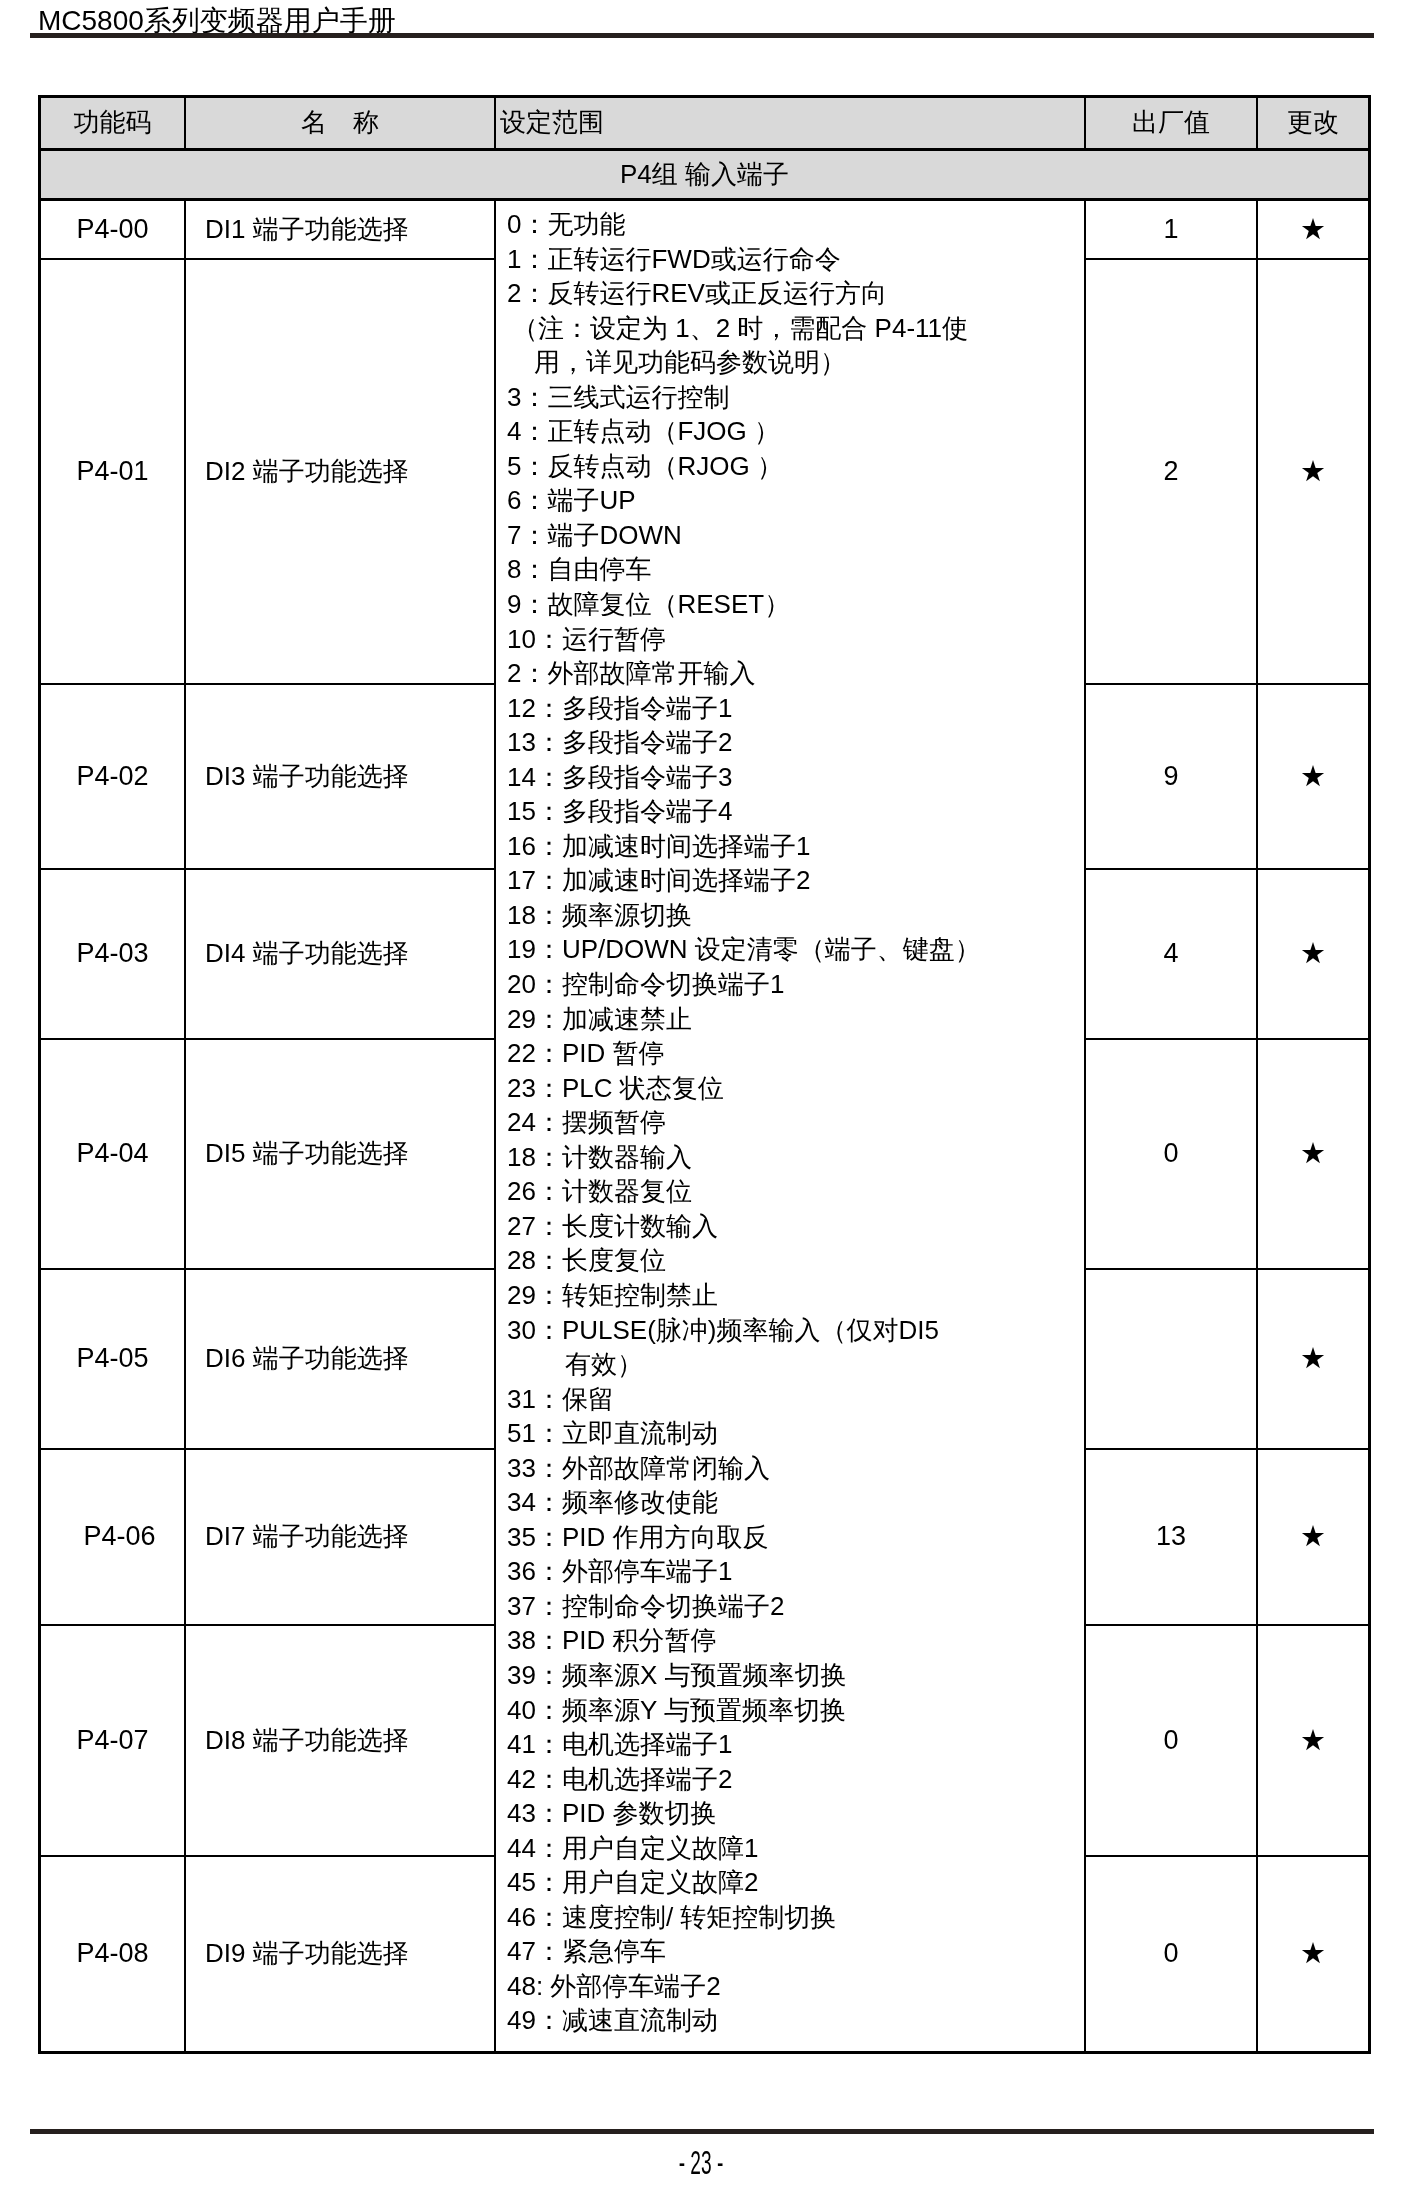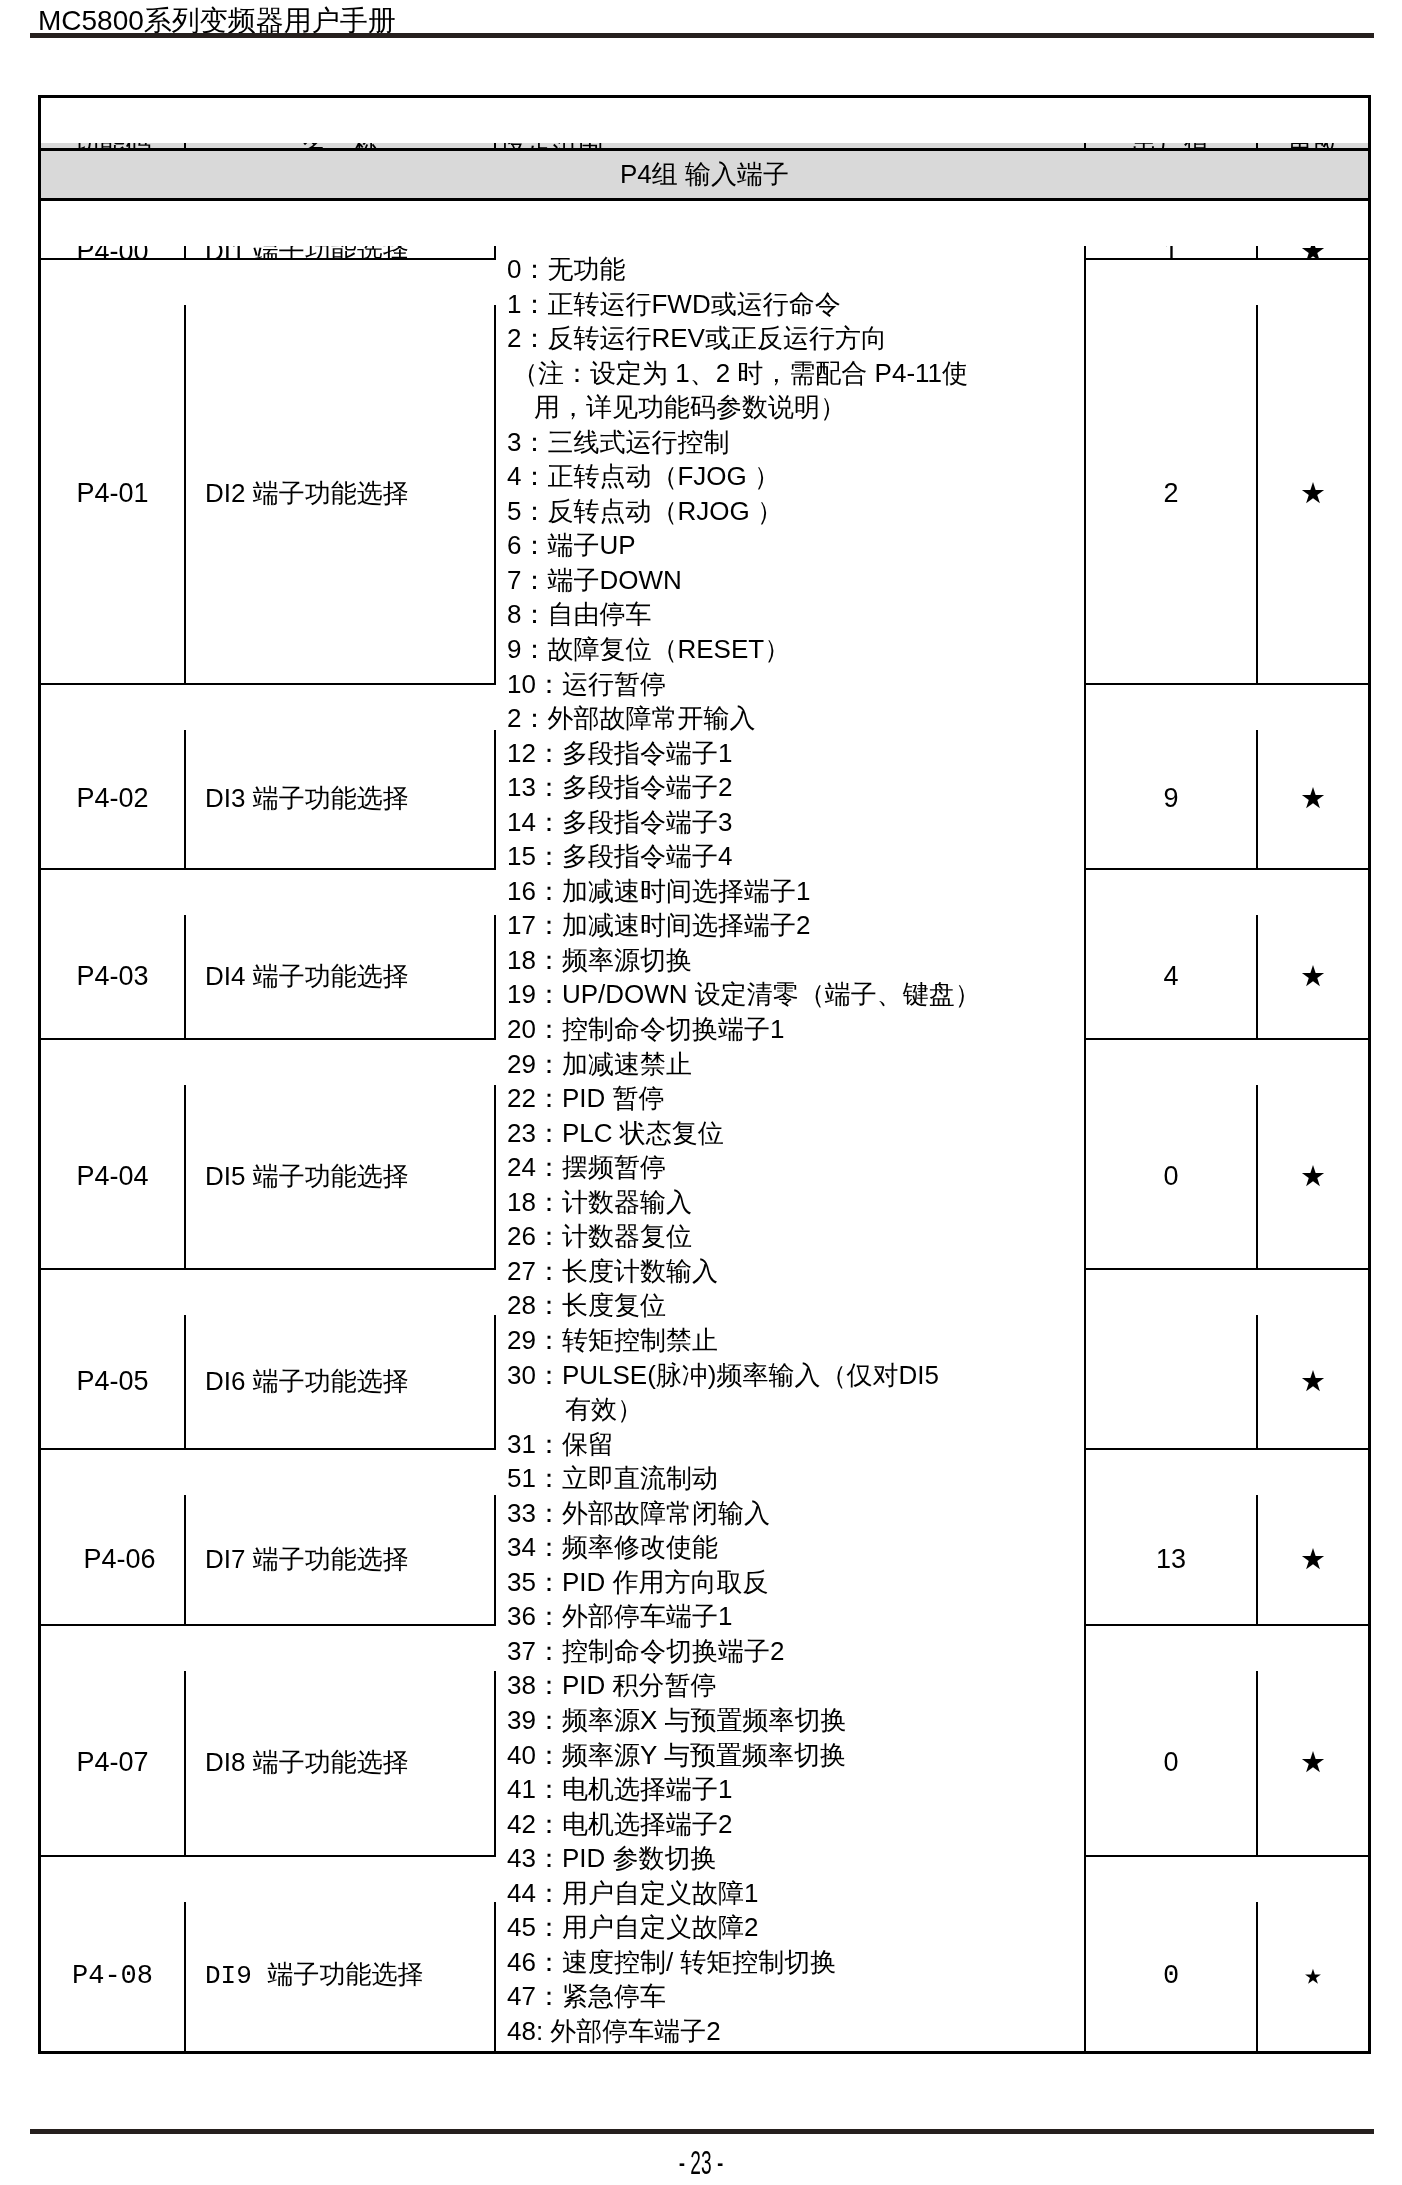--- a/index.html
+++ b/index.html
@@ -21,21 +21,20 @@
     border:3px solid var(--line-color);
     background:#fff;
   }
   .cell{
     box-sizing:border-box;
     border-right:2px solid var(--line-color);
     border-bottom:2px solid var(--line-color);
     display:flex;align-items:center;justify-content:center;
     font-size:26px;line-height:1.15;
     overflow:hidden;
-    margin-top:45px;
   }
   .no-r{border-right:none;}
   .head{background:var(--hdr-bg);border-bottom:3px solid var(--line-color);}
   .range-head{justify-content:flex-start;padding-left:4px;}
   .group-cell{
     grid-row:2;grid-column:1/6;
     background:var(--hdr-bg);
     border-right:none;border-bottom:3px solid var(--line-color);
     box-sizing:border-box;
     display:flex;align-items:center;justify-content:center;
@@ -50,21 +49,21 @@
     line-height:34.55px;
   }
   .rline{white-space:nowrap;}
   .ind1{padding-left:5px;}
   .ind2{padding-left:27px;}
   .ind3{padding-left:58px;}
   .name-cell{justify-content:flex-start;padding-left:19px;white-space:nowrap;}
   .code-cell{font-size:27px;}
   .factory-cell{font-size:27px;}
   .change-cell .star{font-size:29px;}
-  .last-row{border-bottom:none;font-family:Liberation Mono, monospace;}
+  .last-row{border-bottom:none;}
 
   .footer-rule{position:absolute;left:30px;top:2129px;width:1344px;height:5px;background:var(--rule-color);}
   .page-number{
     position:absolute;left:0;top:2144px;width:1402px;
     text-align:center;font-size:33px;
     transform:scaleX(0.58);
     white-space:nowrap;
   }
 </style>
 </head>

